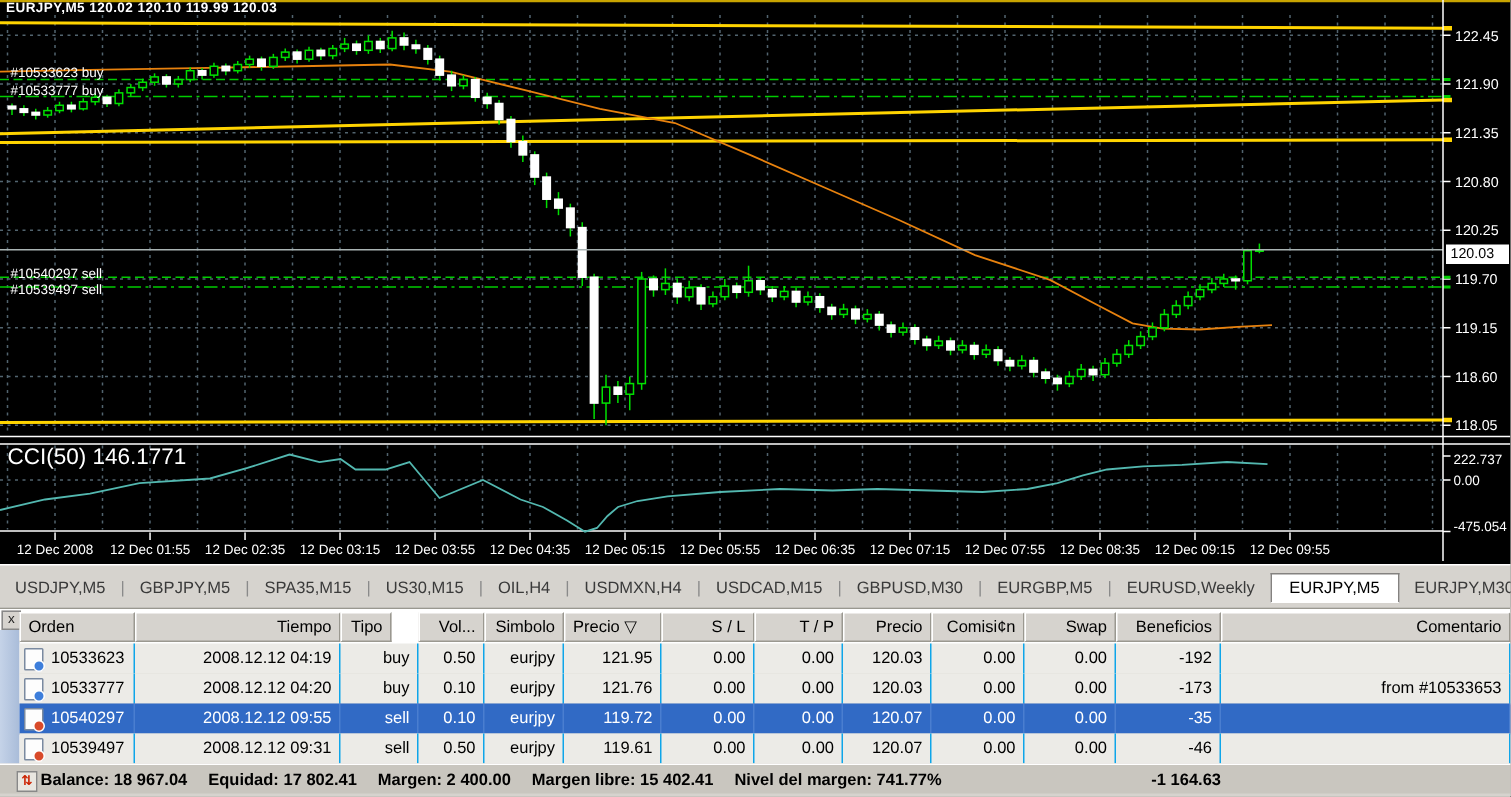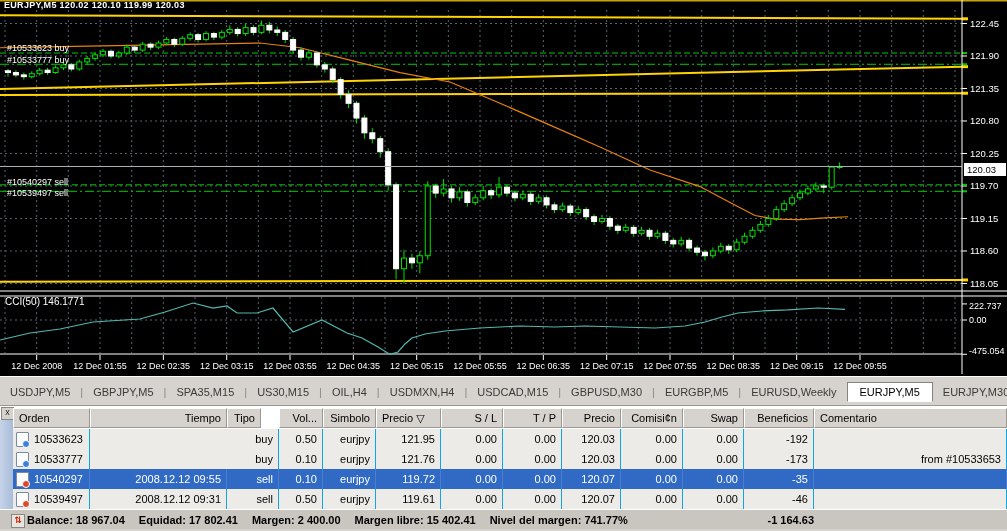--- a/index.html
+++ b/index.html
@@ -4,21 +4,21 @@
 <style>
   html,body{margin:0;padding:0;background:#d6d3ce;width:1007px;height:531px;overflow:hidden;
     font-family:"Liberation Sans","DejaVu Sans",sans-serif;}
   #root{position:relative;width:1007px;height:531px;background:#d6d3ce;}
   
   #chart-area{position:absolute;left:0;top:0;width:1007px;height:376px;background:#000;}
   #chart-svg{position:absolute;left:0;top:0;}
   .chart-title{position:absolute;left:4px;top:0px;color:#fff;font-size:9px;font-weight:bold;
     letter-spacing:.3px;white-space:nowrap;}
   .order-label{position:absolute;color:#fff;font-size:9px;white-space:nowrap;}
-  .cci-label{position:absolute;left:5px;top:296px;color:#fff;font-size:10px;white-space:nowrap;}
+  .cci-label{position:absolute;left:5px;top:296px;color:#fff;font-size:15px;white-space:nowrap;}
   .price-box{position:absolute;left:964px;top:163px;width:42px;height:13px;background:#fff;
     color:#000;font-size:9.5px;line-height:13px;text-align:left;padding-left:3px;box-sizing:border-box;}
   
   #tab-strip{position:absolute;left:0;top:376px;width:1007px;height:29px;background:#d6d3ce;
     border-top:1px solid #fff;display:flex;align-items:center;font-size:11px;color:#3a3a3a;}
   .tab{padding:0 10px;white-space:nowrap;cursor:default;}
   .tab-sep{color:#8a8a8a;}
   .tab.active{background:#fff;border:1px solid #848280;border-bottom:1px solid #fff;
     padding:3px 12px;color:#000;box-shadow:1px 0 0 #fff inset;}
   
@@ -461,45 +461,47 @@
         <div class="t-hdr" style="left: 227px; width: 34px; text-align: right;">Tipo</div>
         <div class="t-hdr" style="left: 279px; width: 44px; text-align: right;">Vol...</div>
         <div class="t-hdr" style="left: 323px; width: 53px; text-align: right;">Simbolo</div>
         <div class="t-hdr" style="left: 376px; width: 65px; ">Precio  ▽</div>
         <div class="t-hdr" style="left: 441px; width: 62px; text-align: right;">S / L</div>
         <div class="t-hdr" style="left: 503px; width: 59px; text-align: right;">T / P</div>
         <div class="t-hdr" style="left: 562px; width: 59px; text-align: right;">Precio</div>
         <div class="t-hdr" style="left: 621px; width: 62px; text-align: right;">Comisi¢n</div>
         <div class="t-hdr" style="left: 683px; width: 61px; text-align: right;">Swap</div>
         <div class="t-hdr" style="left: 744px; width: 70px; text-align: right;">Beneficios</div>
-        <div class="t-hdr" style="left: 814px; width: 193px; ">Comentario</div>
+        <div class="t-hdr" style="left: 814px; width: 193px; text-align: right;">Comentario</div>
       </div>
     <div id="t-rows">
         <div class="t-row" style="top: 23px;">
           <div class="doc-icon">
             <div class="ball buy"></div>
           </div>
           <div class="t-cell" style="left: 16px; width: 61px; text-align: left;">10533623</div>
+          <div class="t-cell" style="left: 77px; width: 137px; text-align: right;">2008.12.12 04:19</div>
           <div class="t-cell" style="left: 214px; width: 52px; text-align: right;">buy</div>
           <div class="t-cell" style="left: 266px; width: 44px; text-align: right;">0.50</div>
           <div class="t-cell" style="left: 310px; width: 53px; text-align: right;">eurjpy</div>
           <div class="t-cell" style="left: 363px; width: 65px; text-align: right;">121.95</div>
           <div class="t-cell" style="left: 428px; width: 62px; text-align: right;">0.00</div>
           <div class="t-cell" style="left: 490px; width: 59px; text-align: right;">0.00</div>
           <div class="t-cell" style="left: 549px; width: 59px; text-align: right;">120.03</div>
           <div class="t-cell" style="left: 608px; width: 62px; text-align: right;">0.00</div>
           <div class="t-cell" style="left: 670px; width: 61px; text-align: right;">0.00</div>
           <div class="t-cell" style="left: 731px; width: 70px; text-align: right;">-192</div>
           <div class="t-cell" style="left: 801px; width: 193px; text-align: right;"></div>
         </div>
         <div class="t-row" style="top: 43px;">
           <div class="doc-icon">
             <div class="ball buy"></div>
           </div>
           <div class="t-cell" style="left: 16px; width: 61px; text-align: left;">10533777</div>
+          <div class="t-cell" style="left: 77px; width: 137px; text-align: right;">2008.12.12 04:20</div>
           <div class="t-cell" style="left: 214px; width: 52px; text-align: right;">buy</div>
           <div class="t-cell" style="left: 266px; width: 44px; text-align: right;">0.10</div>
           <div class="t-cell" style="left: 310px; width: 53px; text-align: right;">eurjpy</div>
           <div class="t-cell" style="left: 363px; width: 65px; text-align: right;">121.76</div>
           <div class="t-cell" style="left: 428px; width: 62px; text-align: right;">0.00</div>
           <div class="t-cell" style="left: 490px; width: 59px; text-align: right;">0.00</div>
           <div class="t-cell" style="left: 549px; width: 59px; text-align: right;">120.03</div>
           <div class="t-cell" style="left: 608px; width: 62px; text-align: right;">0.00</div>
           <div class="t-cell" style="left: 670px; width: 61px; text-align: right;">0.00</div>
           <div class="t-cell" style="left: 731px; width: 70px; text-align: right;">-173</div>

